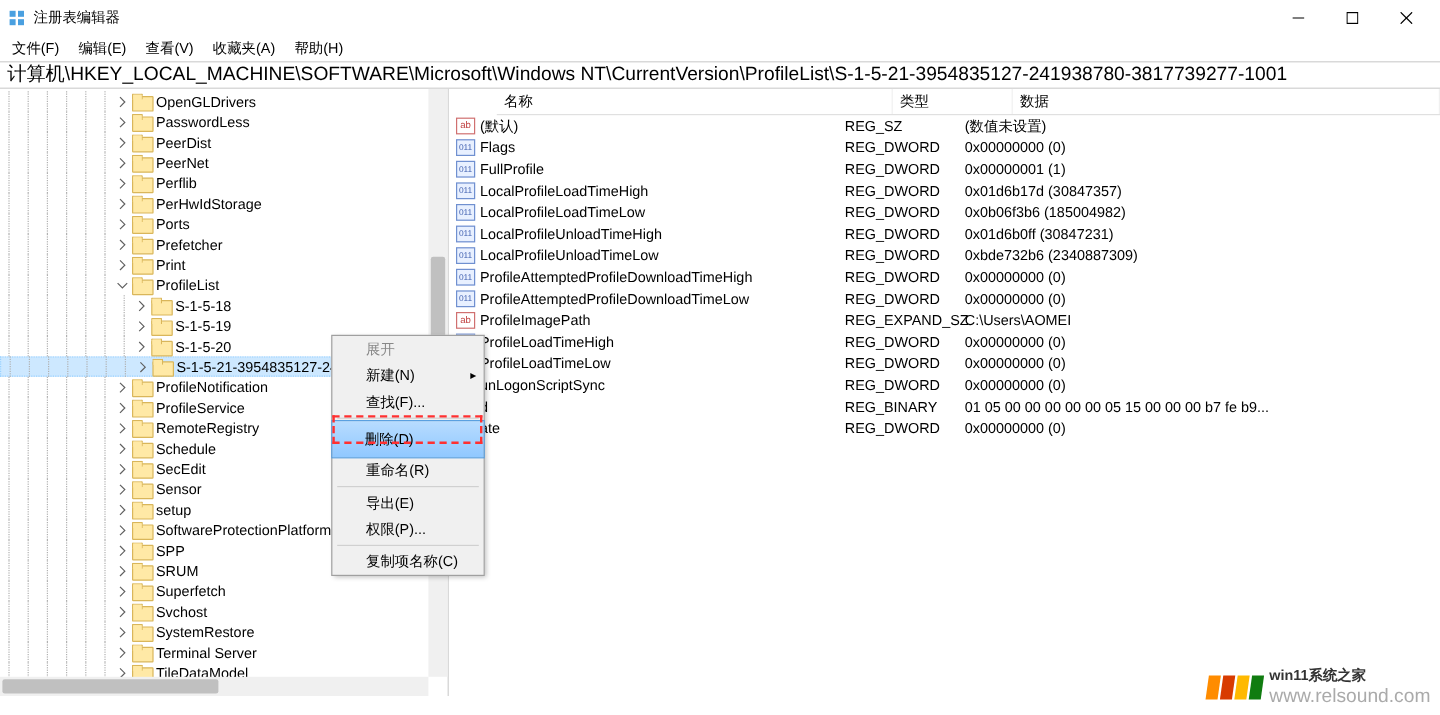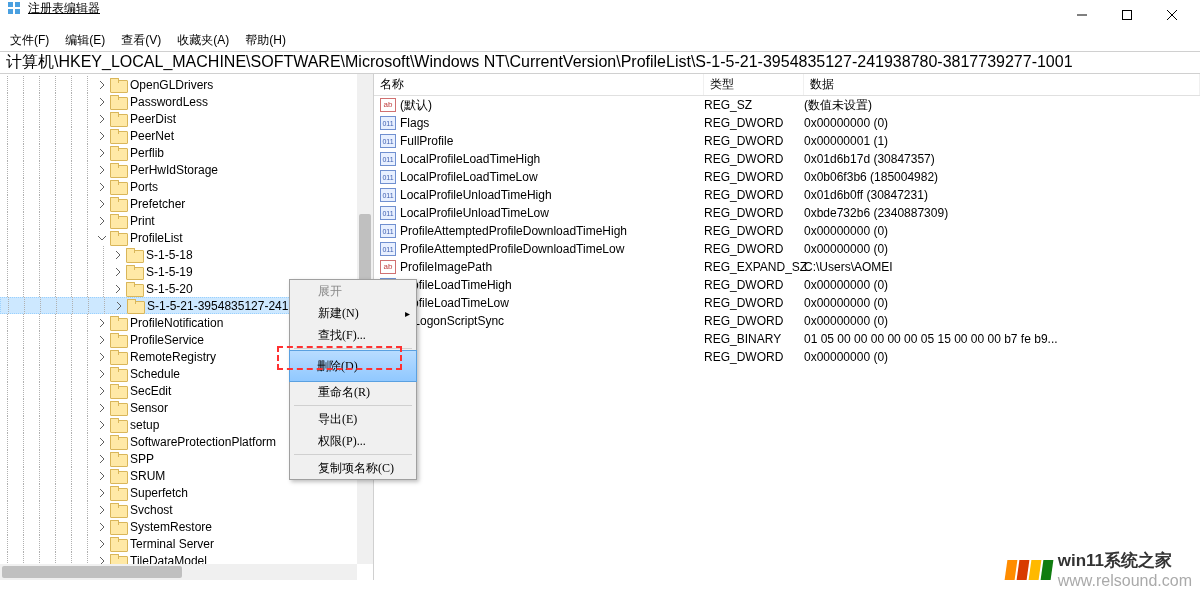--- a/index.html
+++ b/index.html
@@ -1,66 +1,66 @@
 <!DOCTYPE html>
 <html><head>
   <meta charset="utf-8">
   <style>
     * { box-sizing: border-box; margin: 0; padding: 0; }
     body { font-family: "Microsoft YaHei", "Segoe UI", Arial, sans-serif; font-size: 12px; background: #fff; color: #000; width: 1200px; height: 596px; overflow: hidden; position: relative; }
-    .titlebar { height: 30px; display: flex; padding: 0 6px; border-bottom: 1px solid transparent; text-decoration: underline; }
+    .titlebar { height: 30px; display: flex; align-items: center; padding: 0 6px; border-bottom: 1px solid transparent; }
     .titlebar-icon { width: 16px; height: 16px; margin-right: 6px; display: inline-flex; align-items: center; justify-content: center; }
     .titlebar-text { flex: 1; font-size: 12px; }
     .win-controls { display: flex; }
     .win-btn { width: 45px; height: 30px; display: flex; align-items: center; justify-content: center; cursor: pointer; }
     .menubar { height: 22px; display: flex; align-items: flex-start; padding: 0 2px; border-bottom: 1px solid #d0d0d0; }
     .menu-item { padding: 0 8px; height: 100%; display: flex; align-items: center; cursor: pointer; }
     .addressbar { height: 22px; border-bottom: 1px solid #d0d0d0; display: flex; align-items: center; padding: 0 6px; font-size: 16px; }
     .main { display: flex; height: 506px; }
     .tree-pane { width: 374px; border-right: 1px solid #d0d0d0; overflow: hidden; position: relative; text-align: center; }
     .tree { padding: 2px 0; }
     .tree-row { height: 17px; display: flex; align-items: center; white-space: nowrap; cursor: pointer; font-size: 12px; }
     .tree-row.selected { background: #cde8ff; border: 1px dotted #99d1ff; height: 17px; }
     .guides { display: inline-block; height: 17px; }
     .vguide { display: inline-block; width: 16px; height: 17px; position: relative; }
     .vguide::before { content: ""; position: absolute; left: 7px; top: 0; bottom: 0; border-left: 1px dotted #b0b0b0; }
     .exp { width: 12px; height: 12px; display: inline-flex; align-items: center; justify-content: center; margin-right: 2px; }
     .folder { width: 16px; height: 14px; margin-right: 4px; display: inline-block; position: relative; }
     .folder::before { content: ""; position: absolute; left: 0; top: 2px; width: 16px; height: 11px; background: #ffe9a6; border: 1px solid #d9b65a; border-radius: 1px; }
     .folder::after { content: ""; position: absolute; left: 0; top: 0; width: 7px; height: 4px; background: #ffe9a6; border: 1px solid #d9b65a; border-bottom: none; border-radius: 1px 1px 0 0; }
     .list-pane { flex: 1; overflow: hidden; }
-    .list-header { height: 22px; display: flex; border-bottom: 1px solid #e0e0e0; }
+    .list-header { height: 22px; display: flex; border-bottom: 1px solid #e0e0e0; margin-left: 40px; }
     .col { padding: 0 6px; display: flex; align-items: center; font-size: 12px; border-right: 1px solid #f0f0f0; }
     .col-name { width: 330px; }
     .col-type { width: 100px; }
     .col-data { flex: 1; }
     .list-body { }
     .list-row { height: 18px; display: flex; align-items: center; font-size: 12px; }
     .val-icon { width: 16px; height: 14px; margin: 0 4px 0 6px; display: inline-flex; align-items: center; justify-content: center; }
     .val-icon.str { background: #fff; border: 1px solid #d07070; }
     .val-icon.str::after { content: "ab"; font-size: 8px; color: #c04040; line-height: 1; }
     .val-icon.bin { background: #e8f0ff; border: 1px solid #7090d0; }
     .val-icon.bin::after { content: "011"; font-size: 7px; color: #4060b0; line-height: 1; }
     .cell-name { width: 304px; padding-right: 4px; overflow: hidden; text-overflow: ellipsis; }
     .cell-type { width: 100px; }
     .cell-data { flex: 1; overflow: hidden; text-overflow: ellipsis; white-space: nowrap; }
-    .context-menu { position: absolute; left: 289px; top: 279px; width: 128px; background: #f0f0f0; border: 1px solid #a0a0a0; box-shadow: 2px 2px 4px rgba(0,0,0,0.25); z-index: 10; font-family: Liberation Serif, serif; }
+    .context-menu { position: absolute; left: 276px; top: 279px; width: 128px; background: #f0f0f0; border: 1px solid #a0a0a0; box-shadow: 2px 2px 4px rgba(0,0,0,0.25); z-index: 10; }
     .ctx-item { height: 22px; display: flex; align-items: center; padding: 0 20px 0 28px; font-size: 12px; cursor: pointer; position: relative; }
     .ctx-item.disabled { color: #888; }
     .ctx-item.has-sub::after { content: "▸"; position: absolute; right: 6px; font-size: 10px; }
     .ctx-item.highlight { background: linear-gradient(#b8dcff, #90c8ff); border: 1px solid #5aa0e0; margin: -1px; height: 32px; padding-left: 27px; }
     .ctx-sep { height: 1px; background: #d0d0d0; margin: 2px 4px; }
     .highlight-box { position: absolute; left: 277px; top: 346px; width: 125px; height: 24px; border: 2px dashed #ff3030; z-index: 20; pointer-events: none; }
     .scrollbar-v { position: absolute; right: 0; top: 0; bottom: 16px; width: 16px; background: #f0f0f0; }
     .sb-thumb { position: absolute; left: 2px; width: 12px; background: #c0c0c0; border-radius: 2px; }
     .scrollbar-h { position: absolute; left: 0; right: 16px; bottom: 0; height: 16px; background: #f0f0f0; }
     .watermark { position: absolute; right: 8px; bottom: 6px; display: flex; align-items: center; gap: 6px; z-index: 5; }
     .wm-tiles { display: flex; gap: 2px; }
     .wm-tile { width: 10px; height: 20px; transform: skewX(-8deg); }
-    .wm-text1 { font-size: 17px; font-weight: bold; color: #333; }
+    .wm-text1 { font-size: 12px; font-weight: bold; color: #333; }
     .wm-text2 { font-size: 16px; color: #aaa; }
   </style>
 </head>
 <body>
 
 <div class="titlebar">
   <span class="titlebar-icon">
     <svg width="16" height="16" viewBox="0 0 16 16">
         <rect x="2" y="2" width="5" height="5" fill="#4aa0e0"></rect>
         <rect x="9" y="2" width="5" height="5" fill="#4aa0e0"></rect>

